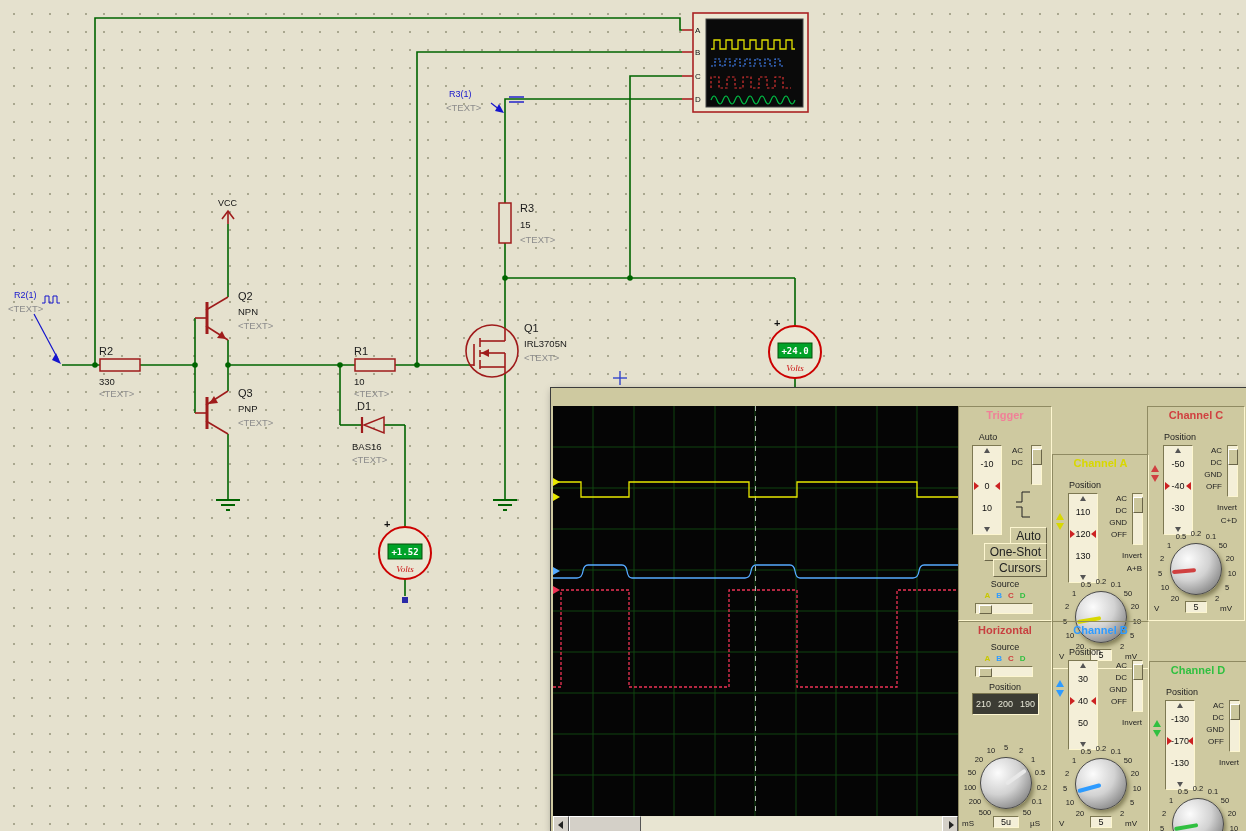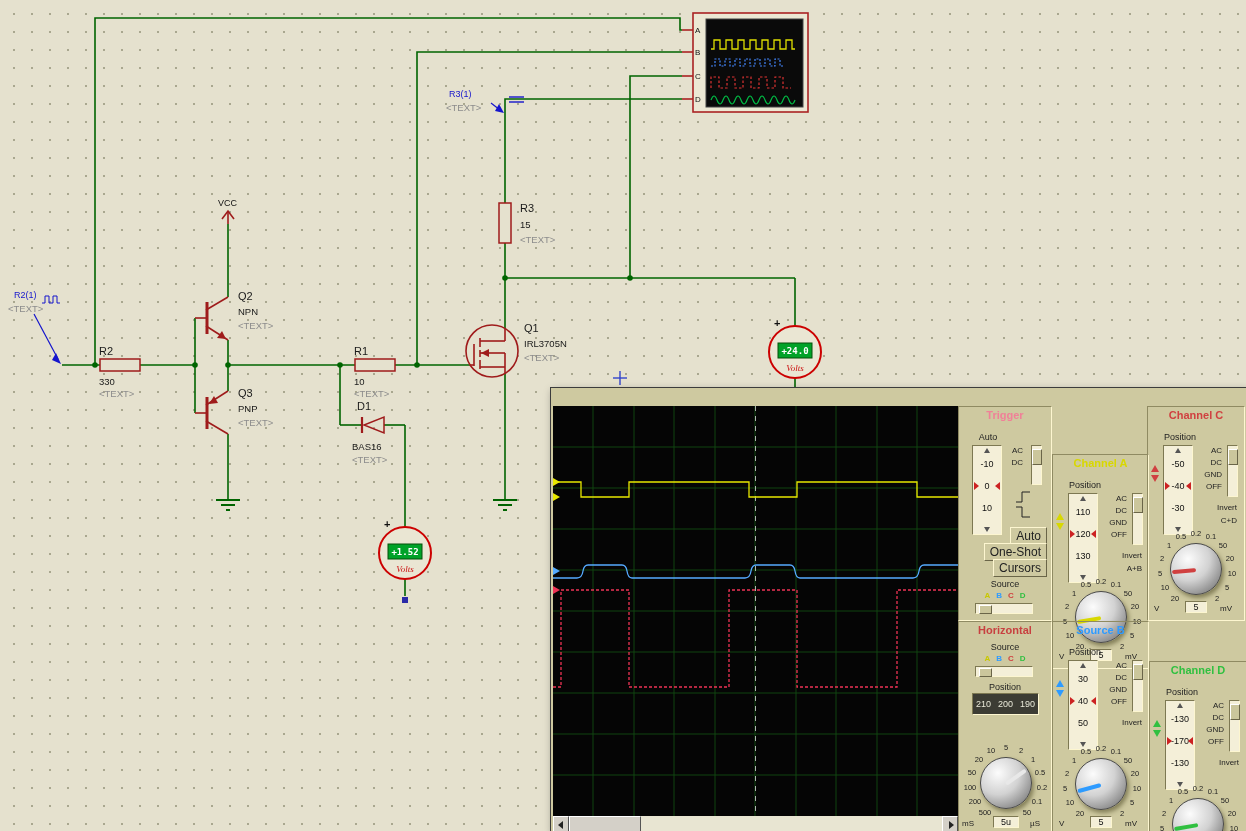--- a/index.html
+++ b/index.html
@@ -508,21 +508,21 @@
             <span class="kl" style="left: 26px; top: 0px;">0.2</span>
             <span class="kl" style="left: 21px; top: 14px;">0.1</span>
             <span class="kl" style="left: 11px; top: 25px;">50</span>
           </div>
         <span class="unit ul">mS</span>
         <span class="kval">5u</span>
         <span class="unit ur">µS</span>
       </div>
 
       <div class="sec ch sec-chb">
-        <div class="sec-title">Source B</div>
+        <div class="sec-title">Channel B</div>
         <div class="pos-label">Position</div>
         <div class="ch-arr up"></div>
         <div class="ch-arr dn"></div>
         <div class="spinner">
           <div class="sp-cap up"></div>
           <span class="sp-val v1">30</span>
           <span class="sp-val v2">40</span>
           <span class="sp-val v3">50</span>
           <div class="sp-cap dn"></div>
           <div class="ra l"></div>

